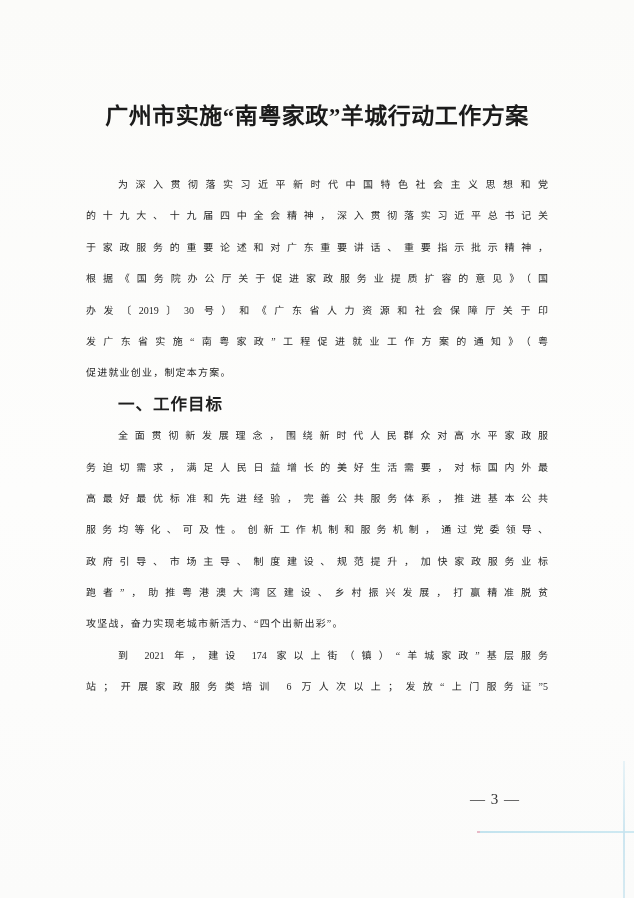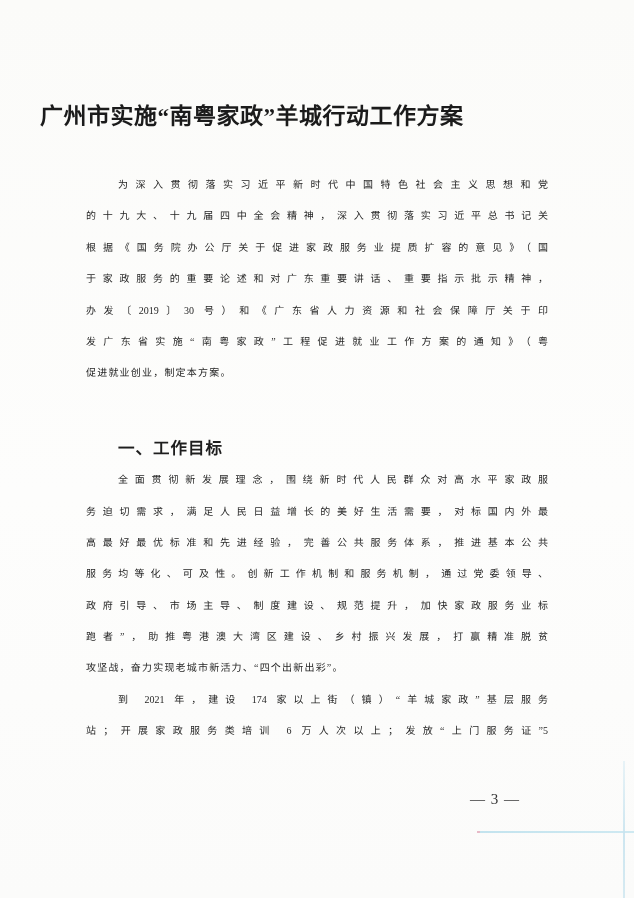--- a/index.html
+++ b/index.html
@@ -15,20 +15,21 @@
     overflow: hidden;
     font-family: "Liberation Serif", "DejaVu Serif", serif;
     color: #242424;
   }
   .doc-title {
     position: absolute;
     left: 40px;
     right: 40px;
     top: 99px;
     margin: 0;
+    text-align: center;
     font-size: 23px;
     font-weight: 700;
     letter-spacing: 0.5px;
     line-height: 36px;
     color: #1b1b1b;
     font-family: "Liberation Serif", "DejaVu Serif", serif;
   }
   .doc-body {
     position: absolute;
     left: 86px;
@@ -47,21 +48,20 @@
     text-indent: 32px;
   }
   .ln.end {
     text-align-last: left;
     letter-spacing: 1.2px;
   }
   .heading-line {
     height: 31.4px;
     line-height: 31.4px;
     text-indent: 32px;
-    margin-top: 44px;
   }
   .heading-text {
     font-family: "Liberation Sans", "DejaVu Sans", sans-serif;
     font-weight: 700;
     font-size: 16.5px;
     color: #1e1e1e;
     letter-spacing: 1px;
   }
   .page-number {
     position: absolute;
@@ -95,22 +95,22 @@
 </head>
 <body>
 
 <div class="page">
 
   <h1 class="doc-title">广州市实施“南粤家政”羊城行动工作方案</h1>
 
   <div class="doc-body">
     <div class="ln first">为深入贯彻落实习近平新时代中国特色社会主义思想和党</div>
     <div class="ln">的十九大、十九届四中全会精神，深入贯彻落实习近平总书记关</div>
+    <div class="ln">于家政服务的重要论述和对广东重要讲话、重要指示批示精神，</div>
     <div class="ln">根据《国务院办公厅关于促进家政服务业提质扩容的意见》（国</div>
-    <div class="ln">于家政服务的重要论述和对广东重要讲话、重要指示批示精神，</div>
     <div class="ln">办发〔2019〕30 号）和《广东省人力资源和社会保障厅关于印</div>
     <div class="ln">发广东省实施“南粤家政”工程促进就业工作方案的通知》（粤</div>
     <div class="ln end">促进就业创业，制定本方案。</div>
 
     <div class="heading-line">
       <span class="heading-text">一、工作目标</span>
     </div>
 
     <div class="ln first">全面贯彻新发展理念，围绕新时代人民群众对高水平家政服</div>
     <div class="ln">务迫切需求，满足人民日益增长的美好生活需要，对标国内外最</div>

